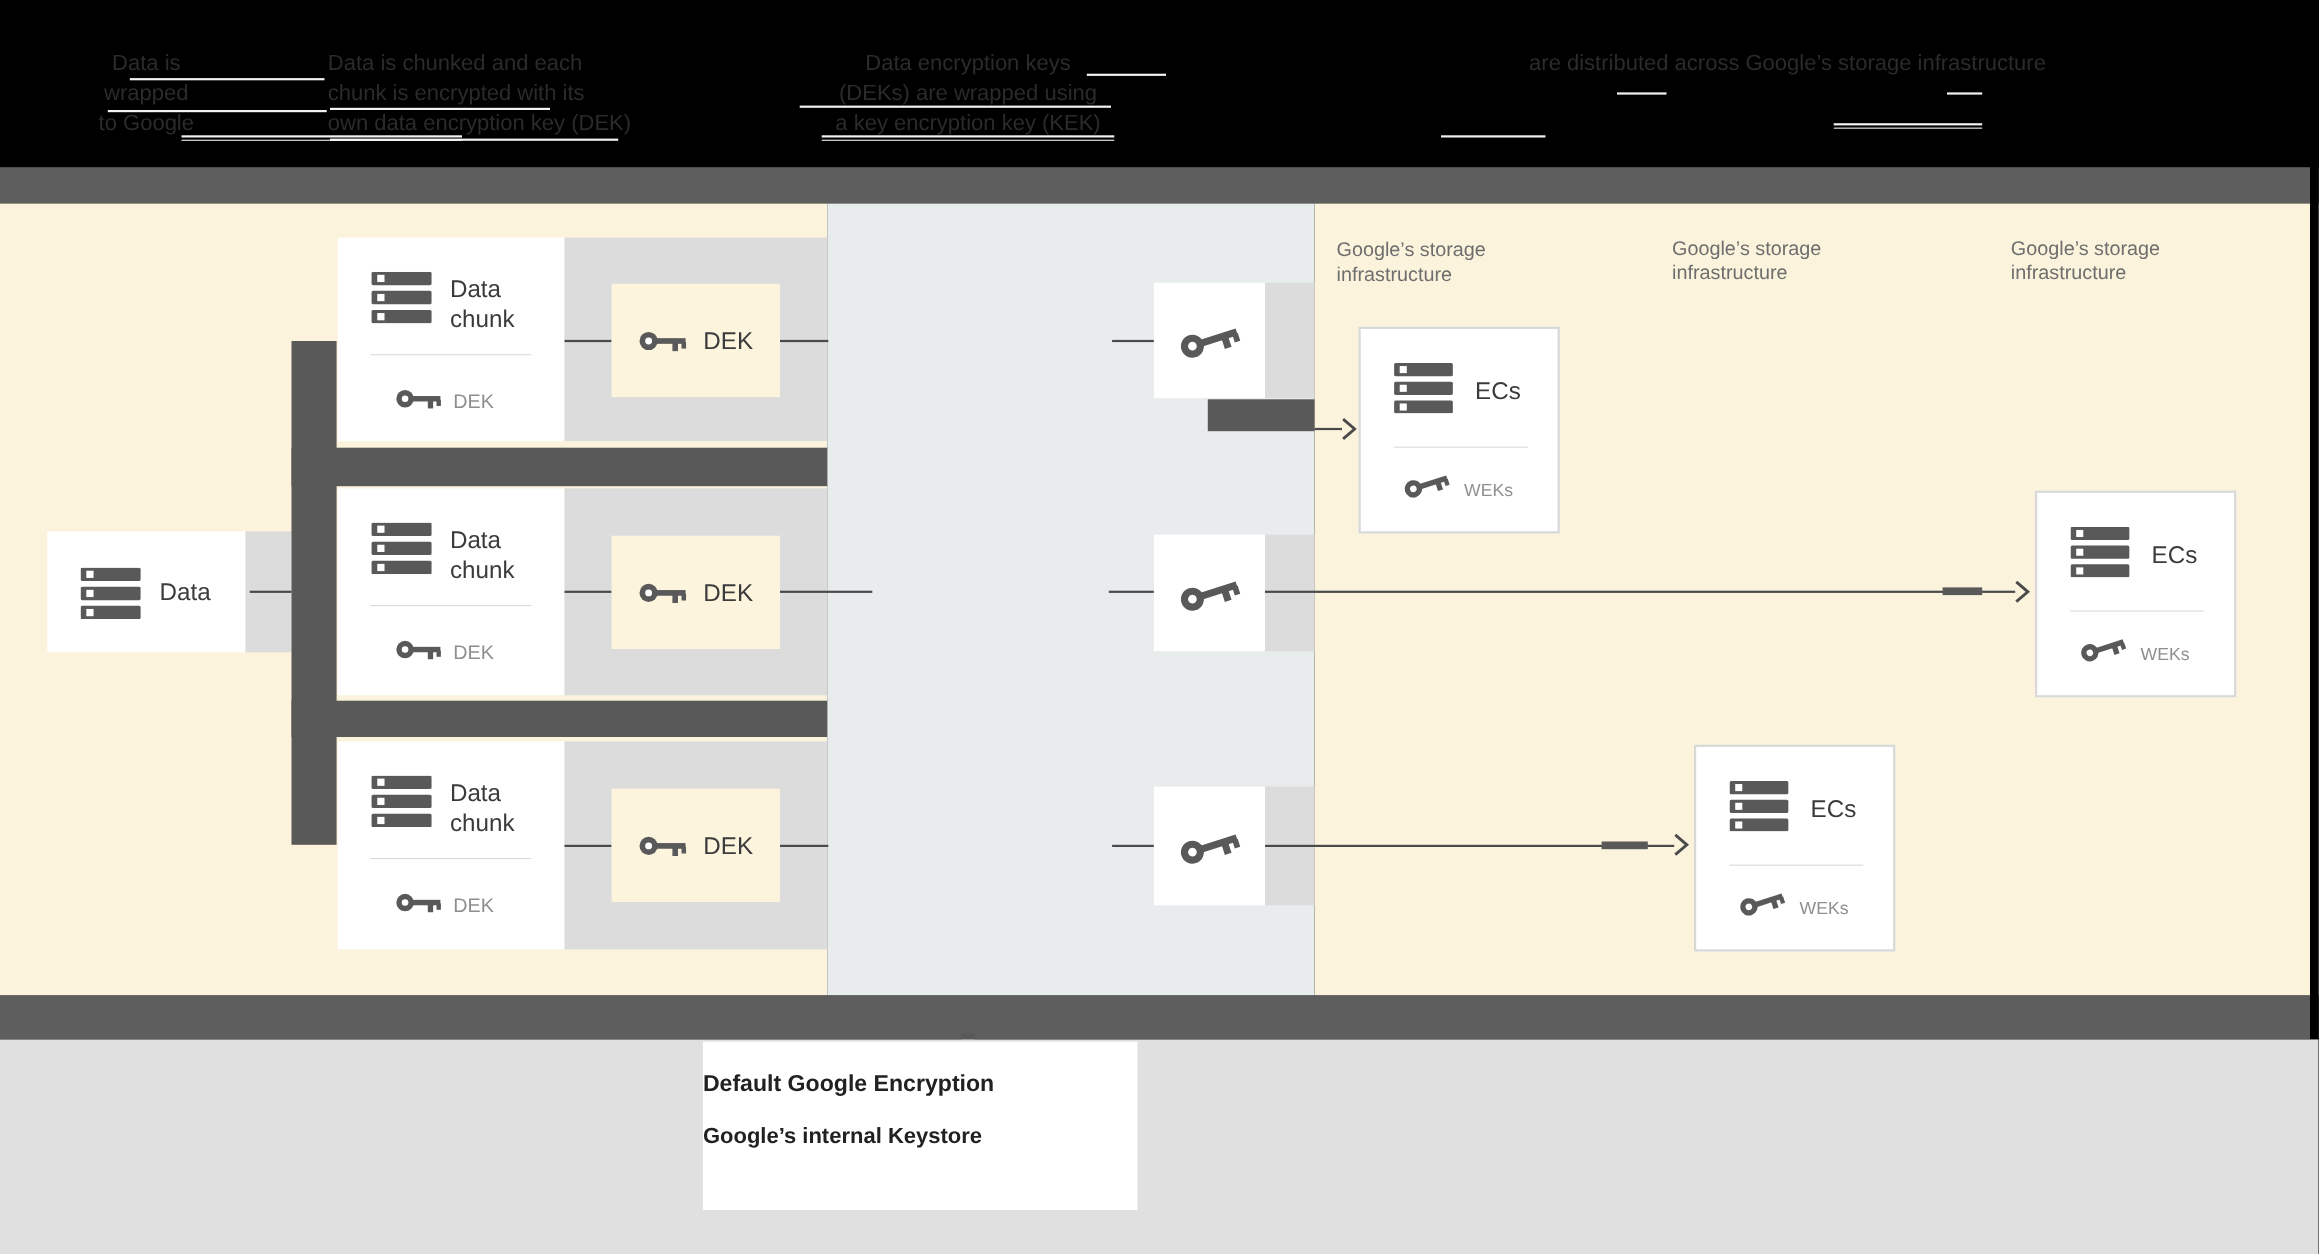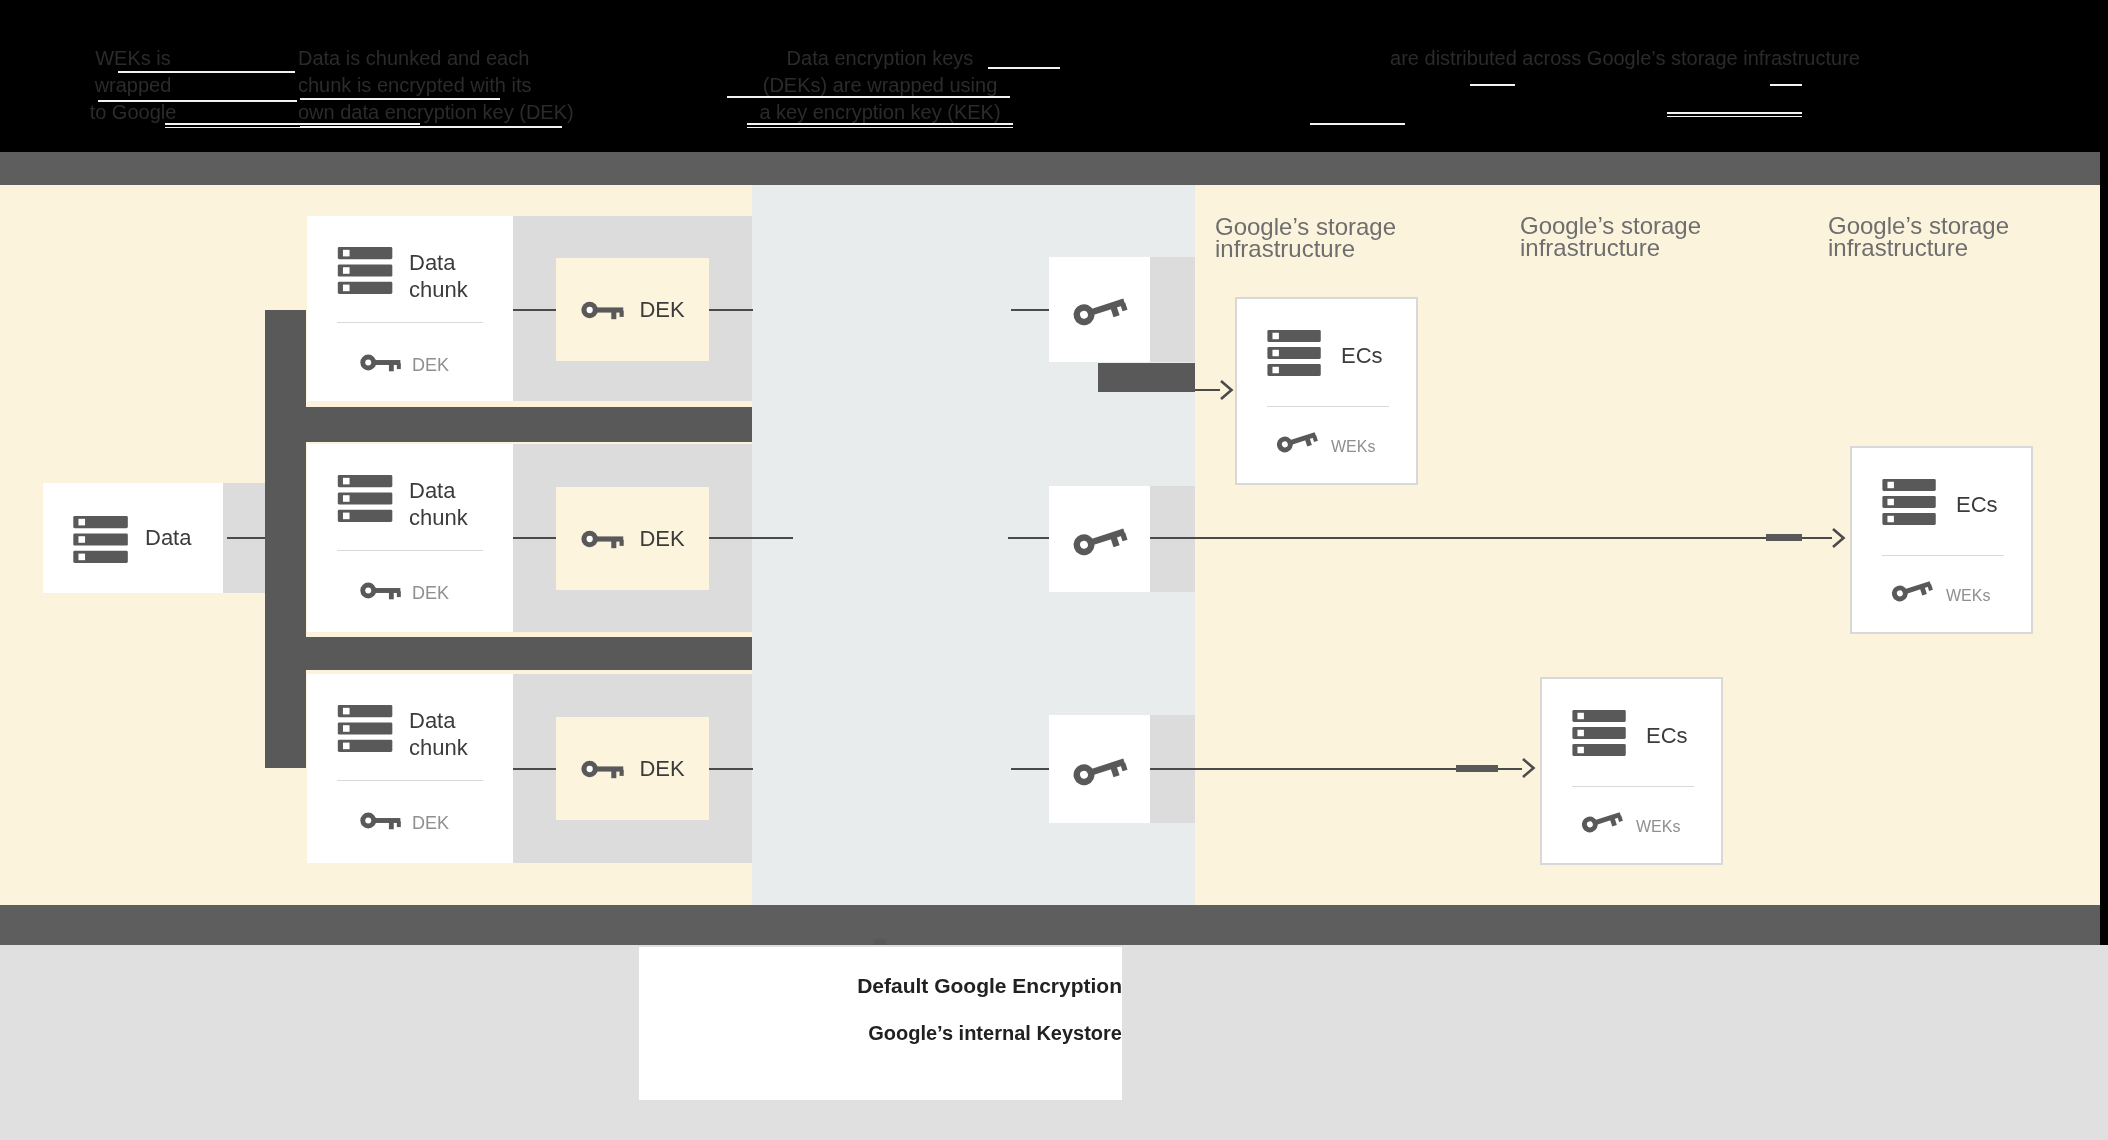--- a/index.html
+++ b/index.html
@@ -53,25 +53,25 @@
   .keybox svg{transform:rotate(-18deg);}
 
   .ecbox{position:absolute;background:#fff;border:2px solid var(--ecborder,#d8d8d8);box-sizing:border-box;}
   .ecbox .srv{position:absolute;left:30px;top:31px;color:var(--icon,#595959);}
   .ecbox .ttl{position:absolute;left:104px;top:44px;font-size:22px;color:var(--cardtext,#3b3b3b);}
   .ecbox .div{position:absolute;left:30px;top:107px;width:122px;height:1px;background:#d9d9d9;}
   .ecbox .keyrow-icon{position:absolute;left:38px;top:129px;color:var(--icon,#595959);}
   .ecbox .keyrow-icon svg{transform:rotate(-18deg);}
   .ecbox .keyrow-lbl{position:absolute;left:94px;top:139px;font-size:16px;color:var(--subtext,#8f8f8f);}
 
-  .storelbl{position:absolute;width:240px;font-size:24px;line-height:22px;color:var(--graytext,#6e6e6e);}
+  .storelbl{position:absolute;width:240px;font-size:18px;line-height:22px;color:var(--graytext,#6e6e6e);}
 
   
   .bottom{position:absolute;left:0;top:945px;width:2108px;height:195px;background:var(--bottom,#e0e0e0);}
-  .caption{position:absolute;left:639px;top:947px;width:483px;height:153px;background:#fff;text-align:right;}
+  .caption{position:absolute;left:639px;top:947px;width:395px;height:153px;background:#fff;text-align:left;}
   .cap-title{margin-top:27px;font-size:21px;font-weight:bold;color:#212121;}
   .cap-line{font-size:20px;line-height:28px;color:#212121;}
   .cap-line:nth-of-type(2){margin-top:21px;}
   .cap-bold{font-weight:bold;}
 </style>
 </head>
 <body>
 
 <svg width="0" height="0" style="position:absolute">
   <defs>
@@ -97,21 +97,21 @@
     <symbol id="icon-chevron" viewBox="0 0 16 24">
       <path d="M3 3 L13.5 12 L3 21" fill="none" stroke="#4a4a4a" stroke-width="2.6"></path>
     </symbol>
   </defs>
 </svg>
 
 <div class="page">
 
   <header class="hdr">
     <div class="hcol center" style="left:48px;width:170px;">
-      <div>WEKs is</div>
+      <div>Data is</div>
       <div>wrapped</div>
       <div>to Google</div>
     </div>
     <div class="hcol" style="left:298px;width:310px;">
       <div>Data is chunked and each</div>
       <div>chunk is encrypted with its</div>
       <div>own data encryption key (DEK)</div>
     </div>
     <div class="hcol center" style="left:735px;width:290px;">
       <div>Data encryption keys</div>

